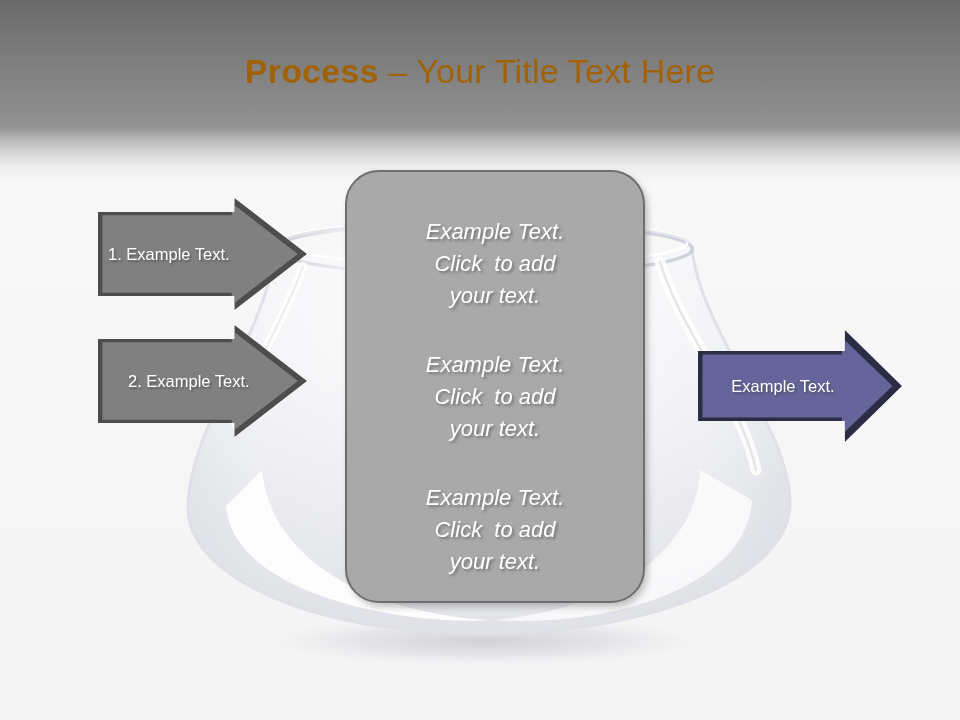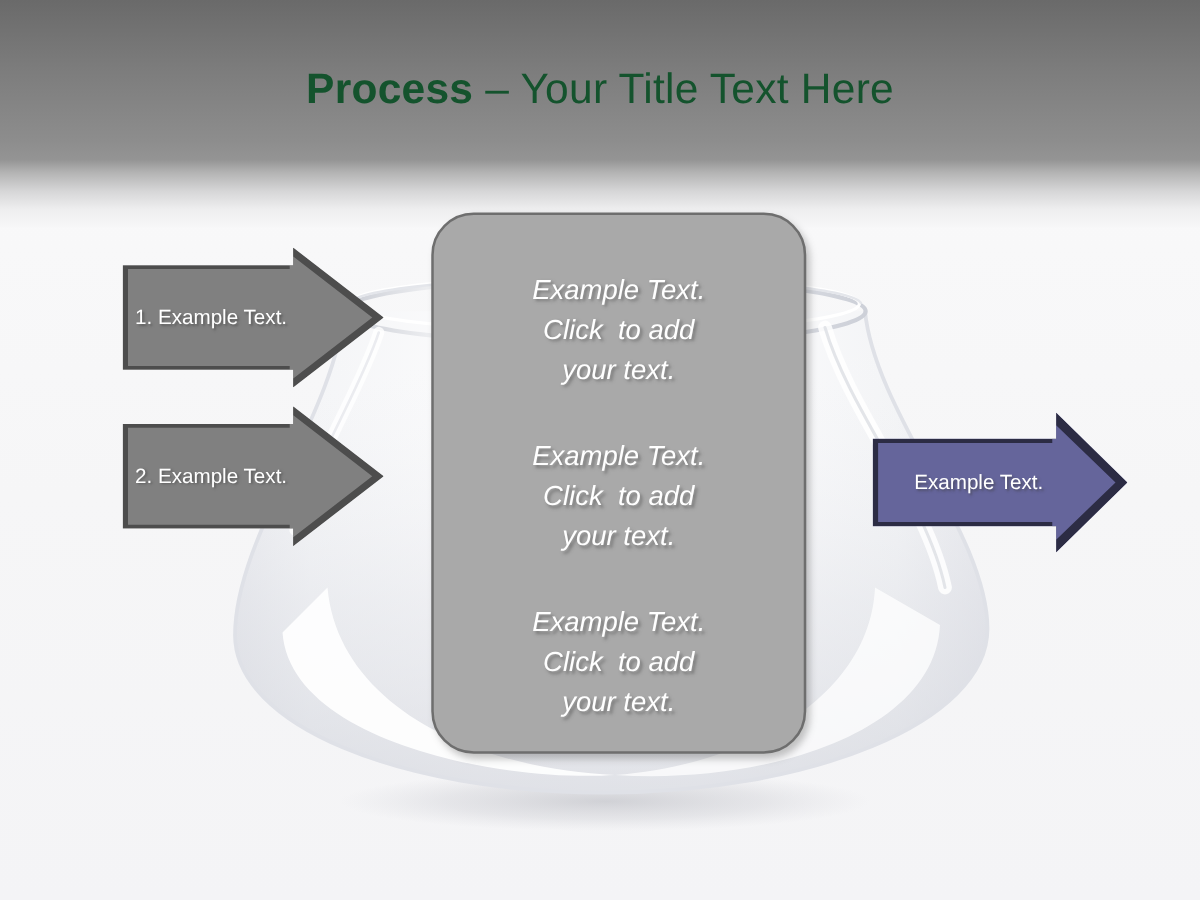--- a/index.html
+++ b/index.html
@@ -39,21 +39,21 @@
         #eeeeef 92%,
         #f7f7f8 100%);
   }
 
   .slide-title {
     position: absolute;
     left: 0;
     top: 50px;
     width: 960px;
     text-align: center;
-    color: #14532d;
+    color: #a16207;
     font-size: 34px;
     line-height: 42px;
     letter-spacing: 0.2px;
     white-space: nowrap;
   }
   .slide-title .t-bold { font-weight: bold; }
   .slide-title .t-light { font-weight: normal; }
 
   
   .bowl-wrap {
@@ -121,21 +121,21 @@
       72.0% 100%, 72.0% 81.2%, 0% 81.2%,
       0% 18.8%,
       2.2% 21.8%, 2.2% 78.2%, 70.5% 78.2%, 70.5% 93.5%,
       95.3% 50%, 70.5% 6.5%, 70.5% 21.8%, 2.2% 21.8%);
   }
 
   
   #arrow-1 { left: 98px; top: 198px; width: 209px; height: 112px; }
   #arrow-1 .arrow-label { margin-left: 10px; }
   
-  #arrow-2 { left: 98px; top: 325px; width: 209px; height: 112px; }
+  #arrow-2 { left: 98px; top: 325px; width: 209px; height: 112px; padding-left: 20px; }
   #arrow-2 .arrow-label { margin-left: 10px; }
   
   #arrow-3 { left: 98px; top: 452px; width: 209px; height: 112px; }
   #arrow-3 .arrow-label { margin-left: 10px; }
   
   #arrow-out { left: 698px; top: 330px; width: 204px; height: 112px; justify-content: center; }
   #arrow-out .arrow-label { margin-right: 34px; }
 
   
   #center-panel {

